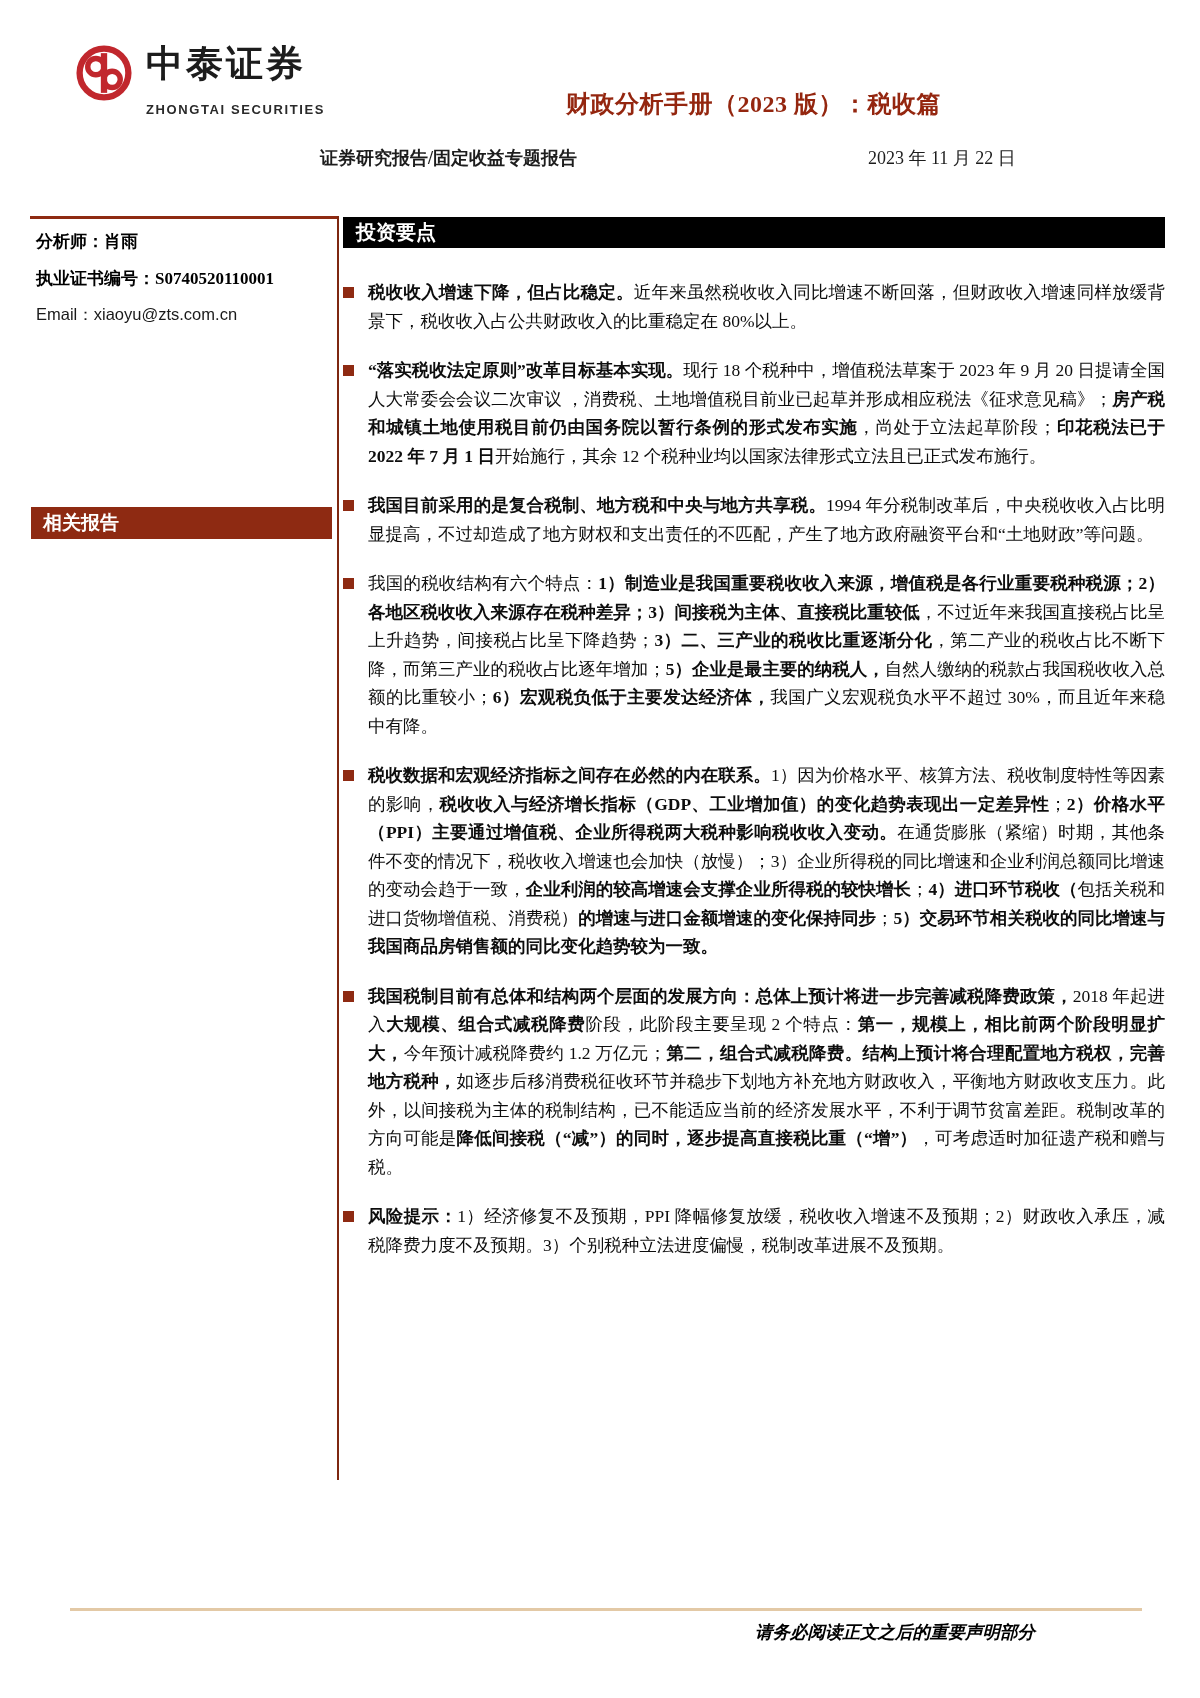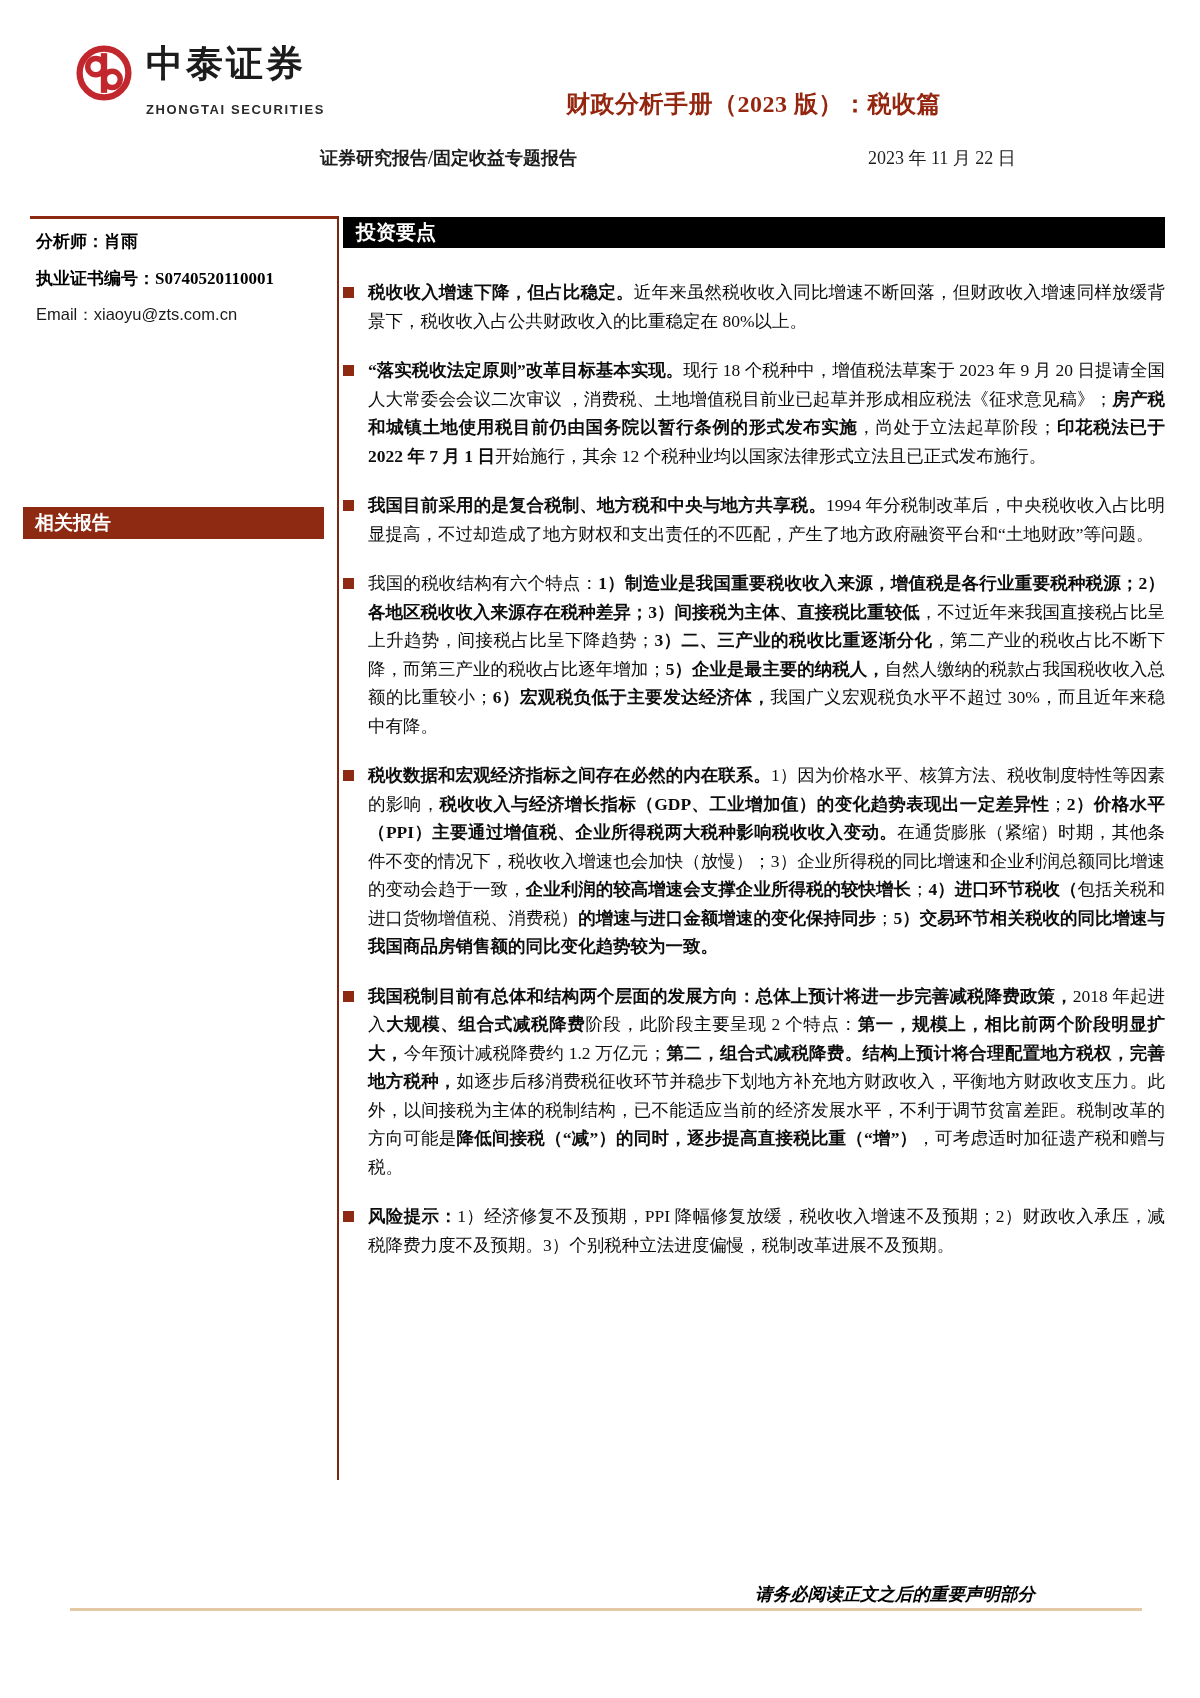--- a/index.html
+++ b/index.html
@@ -15,33 +15,33 @@
   .logo-en{font-size:13px;font-weight:bold;color:#2a2a2a;letter-spacing:1.6px;line-height:16px;font-family:"Liberation Sans",sans-serif;margin-top:16px;}
   .doc-title{position:absolute;left:566px;top:64px;font-size:24px;font-weight:bold;color:#94260F;letter-spacing:0.5px;margin-top:24px;}
   .meta-category{position:absolute;left:320px;top:146px;font-size:18px;font-weight:600;color:#1d1d1d;}
   .meta-date{position:absolute;left:868px;top:146px;font-size:18px;color:#1d1d1d;}
   
   .sidebar-rule{position:absolute;left:30px;top:216px;width:308px;height:3px;background:#8E2A12;}
   .v-rule{position:absolute;left:337px;top:216px;width:2px;height:1264px;background:#7E2710;}
   .analyst{position:absolute;left:36px;top:230px;width:280px;}
   .analyst .a-line{font-size:17px;font-weight:bold;margin:0 0 14px 0;color:#000;}
   .analyst .a-email{font-size:16.5px;font-weight:normal;color:#1a1a1a;font-family:"Liberation Sans",sans-serif;}
-  .related-bar{position:absolute;left:23px;top:507px;width:301px;height:32px;background:#8E2A12;
+  .related-bar{position:absolute;left:31px;top:507px;width:301px;height:32px;background:#8E2A12;
     color:#fff;font-size:19px;font-weight:bold;line-height:32px;padding-left:12px;box-sizing:border-box;}
   
   .section-bar{position:absolute;left:343px;top:217px;width:822px;height:31px;background:#000000;
     color:#fff;font-size:20px;font-weight:bold;line-height:31px;padding-left:13px;box-sizing:border-box;}
   .bullets{position:absolute;left:343px;top:258px;width:822px;margin-top:20px;}
   .bullet{display:flex;margin-bottom:21px;}
   .marker{flex:0 0 11px;width:11px;height:11px;background:#8E2A12;margin-top:9px;margin-right:14px;}
   .btext{margin:0;font-size:17.5px;line-height:28.5px;text-align:justify;color:#0d0d0d;}
   .btext b{font-weight:bold;}
   
   .footer-line{position:absolute;left:70px;top:1608px;width:1072px;height:3px;background:#E3C9A6;}
-  .footer-text{position:absolute;right:165px;top:1582px;font-size:17.5px;font-weight:bold;font-style:italic;color:#000;}
+  .footer-text{position:absolute;right:165px;top:1620px;font-size:17.5px;font-weight:bold;font-style:italic;color:#000;}
 </style>
 </head>
 <body>
 
 <div class="logo-block">
   <span>
     <svg class="logo-emblem" viewBox="0 0 62 68">
       <circle cx="31" cy="34" r="27" fill="none" stroke="#C1272D" stroke-width="7"></circle>
       <path d="M31 12 L31 56" fill="none" stroke="#C1272D" stroke-width="7"></path>
       <circle cx="22" cy="27" r="9" fill="none" stroke="#C1272D" stroke-width="6"></circle>

